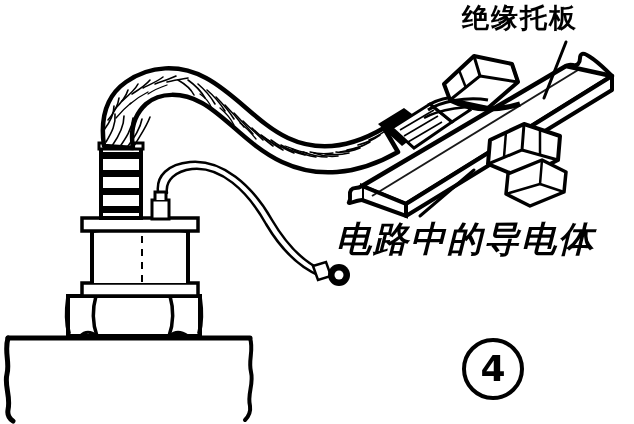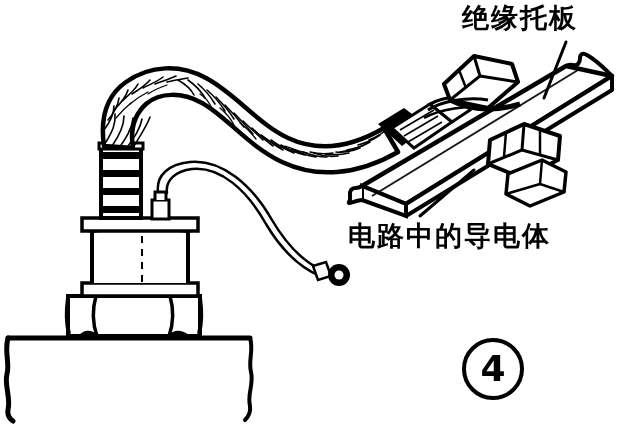--- a/index.html
+++ b/index.html
@@ -33,23 +33,24 @@
     white-space: nowrap;
     letter-spacing: 2px;
     line-height: 1;
   }
   #label-board {
     left: 462px;
     top: 4px;
     font-size: 27px;
   }
   #label-conductor {
-    left: 348px;
+    left: 336px;
     top: 222px;
-    font-size: 27px;
+    font-size: 35px;
+    font-style: italic;
   }
   #figure-number {
     position: absolute;
     left: 462px;
     top: 338px;
     width: 62px;
     height: 62px;
     border: 4px solid #000;
     border-radius: 50%;
     box-sizing: border-box;

